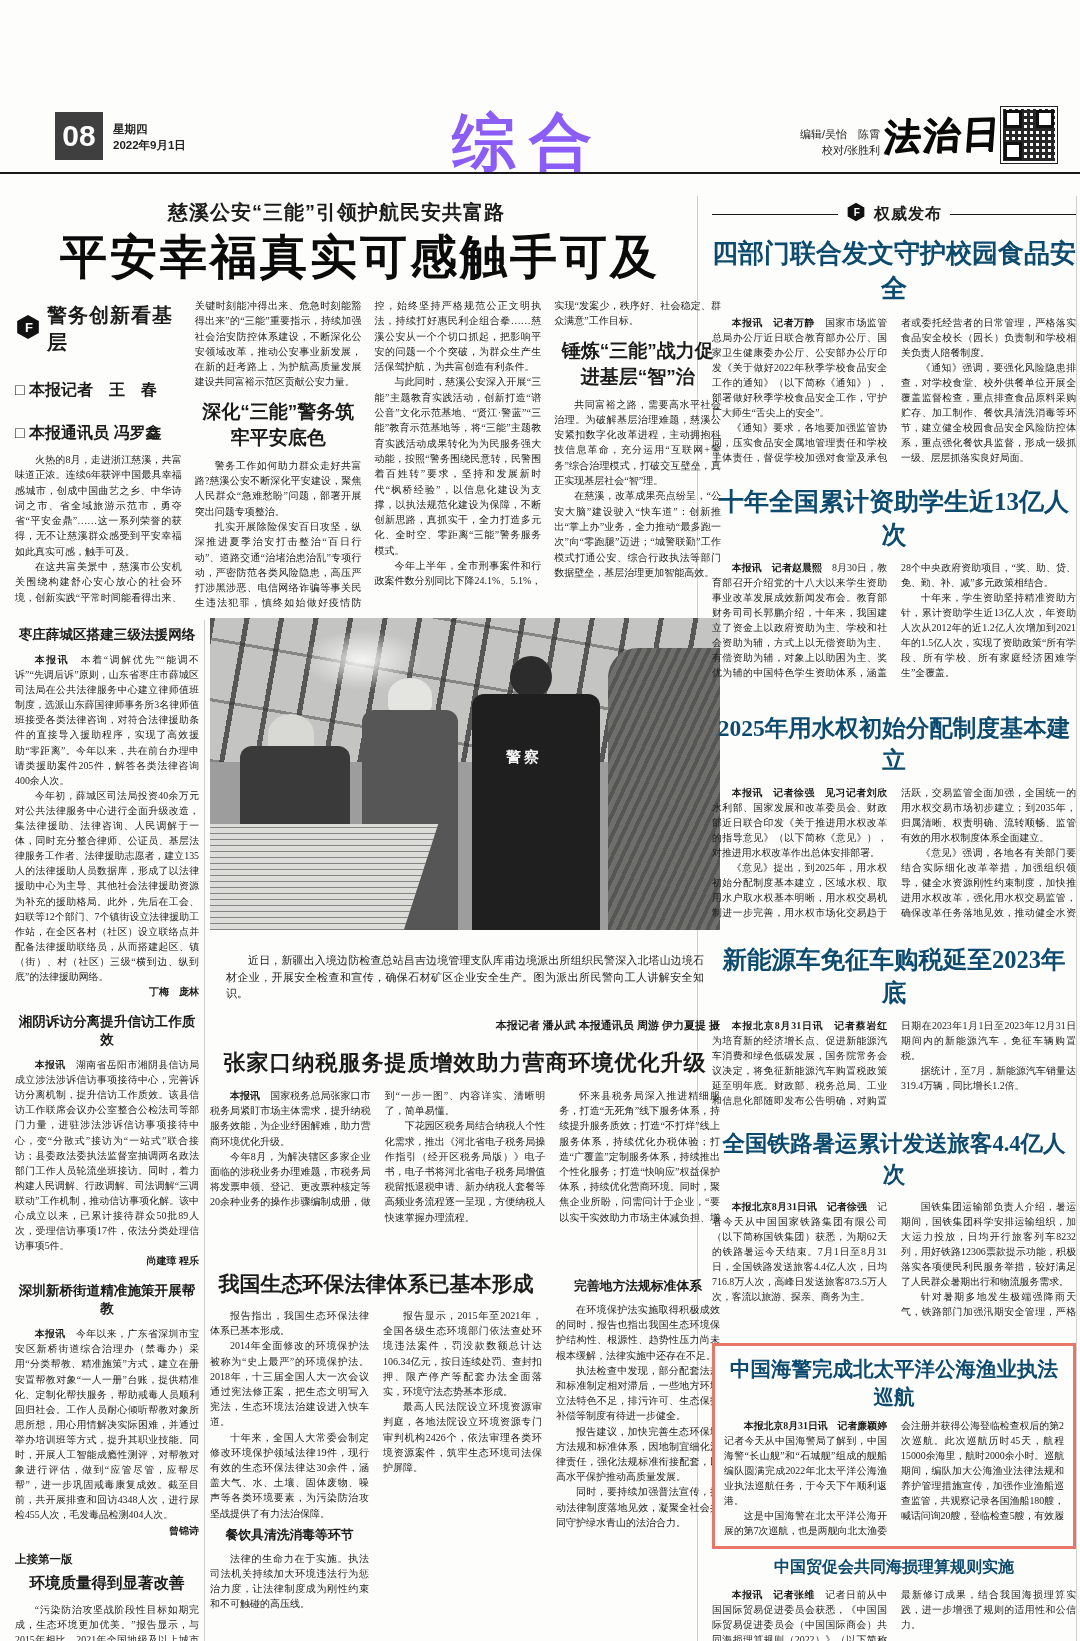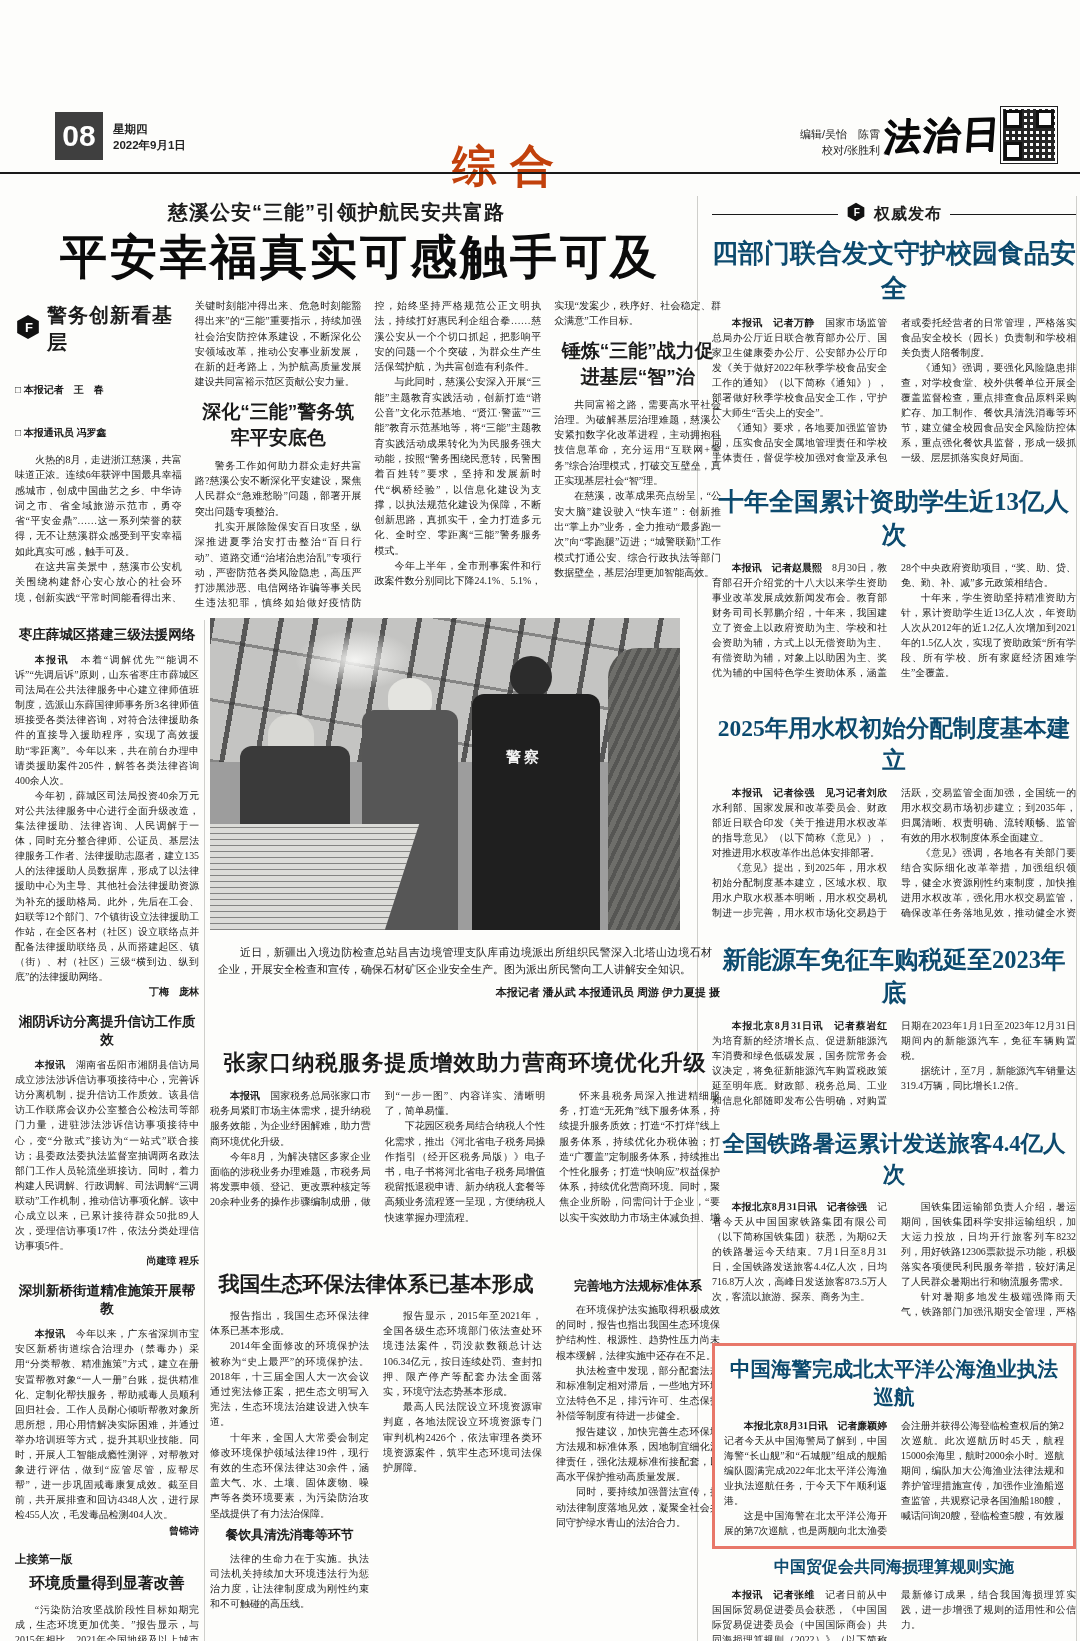--- a/index.html
+++ b/index.html
@@ -4,65 +4,65 @@
 <style>
   html,body{margin:0;padding:0;background:#efefed;}
   .page{position:relative;width:1080px;height:1641px;margin:0 auto;background:#fdfdfb;overflow:hidden;
         font-family:"Liberation Serif","DejaVu Serif",serif;color:#1c1c1c;}
   .sans{font-family:"Liberation Sans","DejaVu Sans",sans-serif;}
   .abs{position:absolute;}
   
   .pagenum{left:55px;top:112px;width:48px;height:48px;background:#3f3f3f;color:#fff;
            font-weight:bold;font-size:30px;display:flex;align-items:center;justify-content:center;}
   .dateblk{left:113px;top:121px;font-size:11.5px;font-weight:bold;line-height:16px;color:#222;}
-  .secttl{left:452px;top:100px;font-size:44px;font-weight:900;letter-spacing:14px;color:#c2410c;margin-top:37px;}
+  .secttl{left:452px;top:100px;font-size:63px;font-weight:900;letter-spacing:14px;color:#8b5cf6;}
   .editors{left:700px;top:126px;width:180px;text-align:right;font-size:11px;line-height:16px;color:#222;}
   .mast{left:884px;top:110px;font-size:37px;font-weight:900;transform:skewX(-6deg) rotate(-2deg);
         letter-spacing:2px;color:#090909;text-shadow:1px 1px 0 #090909;}
   .qr{left:1000px;top:106px;width:56px;height:56px;background:#fff;border:1px solid #222;overflow:hidden;}
   .qr .noise{position:absolute;inset:2px;
      background-image:repeating-linear-gradient(0deg,#151515 0 3px,transparent 3px 6px),
                       repeating-linear-gradient(90deg,#151515 0 3px,#fff 3px 6px);opacity:.92;}
   .qr .f{position:absolute;width:12px;height:12px;border:3px solid #111;background:#fff;}
   .hr-top{left:0;top:172px;width:1080px;height:2px;background:#1a1a1a;}
   
   .vrule{width:1px;background:#cfcfcb;}
   
   .kicker{left:168px;top:199px;font-size:20px;font-weight:bold;letter-spacing:1px;}
   .bighead{left:20px;top:226px;width:680px;text-align:center;font-size:47px;font-weight:900;letter-spacing:3px;color:#0b0b0b;}
   .featbody{left:15px;top:298px;width:706px;height:316px;column-count:4;column-gap:13px;column-fill:auto;overflow:hidden;}
   .para{margin:0;text-indent:2em;text-align:justify;font-size:10px;line-height:15.2px;}
   .featbody .para{font-size:10px;line-height:15.3px;}
   .brand{break-inside:avoid;margin:4px 0 10px 0;}
   .brandrow{display:flex;align-items:center;gap:6px;margin-bottom:14px;}
   .brandtxt{font-size:20px;font-weight:bold;letter-spacing:1px;}
-  .byline{font-size:10px;font-weight:bold;line-height:19px;margin-top:24px;}
+  .byline{font-size:16px;font-weight:bold;line-height:19px;margin-top:24px;}
   .subhead{font-size:19px;font-weight:bold;text-align:center;margin:9px 0 7px;break-after:avoid;}
   
   .leftcol{left:15px;top:620px;width:184px;height:1021px;overflow:hidden;}
   .lc-art{margin-bottom:14px;}
   .lc-head{font-size:13.6px;font-weight:900;text-align:center;margin:6px 0 8px;letter-spacing:0;}
   .lc-art .para{font-size:9.9px;line-height:15.1px;}
   .sign{text-align:right;font-weight:bold;font-size:10px;margin-top:1px;}
   .cont-kick{font-size:11.5px;font-weight:bold;margin:10px 0 6px;}
   .cont-head{font-size:15.5px;font-weight:bold;text-align:center;margin:2px 0 8px;}
   
-  .photo{left:210px;top:618px;width:470px;height:312px;background:#9d9d9d;overflow:hidden;}
+  .photo{left:210px;top:618px;width:510px;height:312px;background:#9d9d9d;overflow:hidden;}
   .ph-ceiling{position:absolute;left:0;top:0;width:100%;height:46%;background:#c4c4c2;
      background-image:repeating-linear-gradient(100deg,rgba(50,50,50,.75) 0 5px,rgba(0,0,0,0) 5px 34px),
                       repeating-linear-gradient(10deg,rgba(70,70,70,.5) 0 3px,rgba(0,0,0,0) 3px 60px);}
   .ph-glow{position:absolute;left:18%;top:4%;width:120px;height:60px;background:radial-gradient(closest-side,#f4f4f2,rgba(244,244,242,0));}
   .ph-fig{position:absolute;border-radius:12px 12px 0 0;}
   .ph-head{position:absolute;border-radius:50%;}
   .ph-papers{position:absolute;left:0;bottom:0;width:46%;height:34%;background:#dcdcd8;transform:skewX(-18deg) translateX(-24px);
      background-image:repeating-linear-gradient(0deg,rgba(60,60,60,.55) 0 1px,rgba(0,0,0,0) 1px 6px);}
   .vest-label{position:absolute;color:#f2f2f2;font-weight:bold;letter-spacing:3px;font-size:15px;
      font-family:"Liberation Sans","DejaVu Sans",sans-serif;}
   .caption{left:210px;top:936px;width:510px;}
-  .caption p{margin:8px;font-size:11px;line-height:16.5px;text-align:justify;text-indent:2em;}
+  .caption p{margin:16px;font-size:11px;line-height:16.5px;text-align:justify;text-indent:2em;}
   .credit{text-align:right;font-weight:bold;font-size:11px;margin-top:2px;}
   
   .zjk{left:210px;top:1044px;width:510px;}
   .mid-head{font-size:22px;font-weight:900;text-align:center;margin:4px 0 10px;letter-spacing:1px;}
   .zjk-body{column-count:3;column-gap:14px;column-fill:auto;height:152px;overflow:hidden;}
   .eco{left:210px;top:1262px;width:510px;height:376px;display:flex;gap:14px;overflow:hidden;}
   .eco-left{width:332px;}
   .eco-head{font-size:21px;font-weight:900;text-align:center;margin:8px 0 10px;}
   .eco-cols{column-count:2;column-gap:14px;column-fill:auto;height:320px;overflow:hidden;}
   .eco-right{width:164px;padding-top:10px;}

